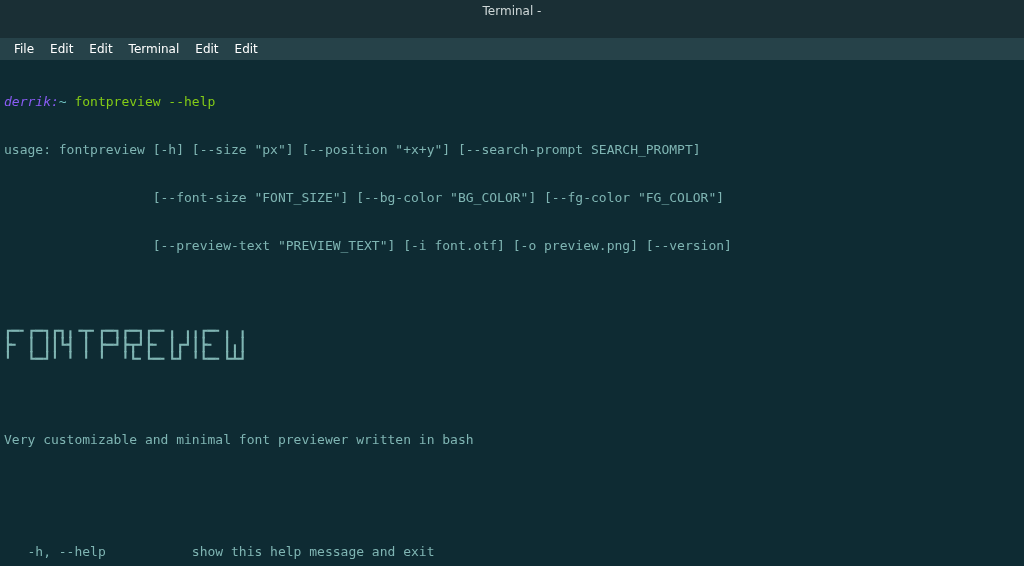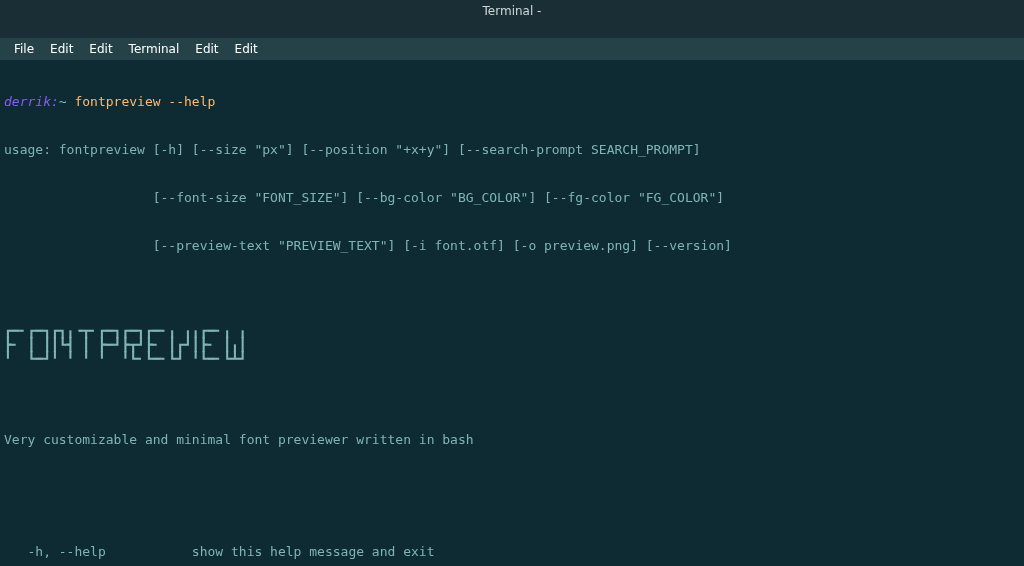--- a/index.html
+++ b/index.html
@@ -50,21 +50,21 @@
   line-height: 16px;
   white-space: pre;
   letter-spacing: 0;
 }
 .term-line {
   white-space: pre;
 }
 
 .prompt-host { color: #8b5cf6; font-style: italic; }
 .tilde { color: #6fc2c0; }
-.cmd { color: #fdba74; }
+.cmd { color: #84cc16; }
 .text { color: #7fb5b3; }
 
 .ascii-art {
   color: #7fb5b3;
   line-height: 14px;
   white-space: pre;
   margin-top: 8px;
 }
 </style>
 </head>

